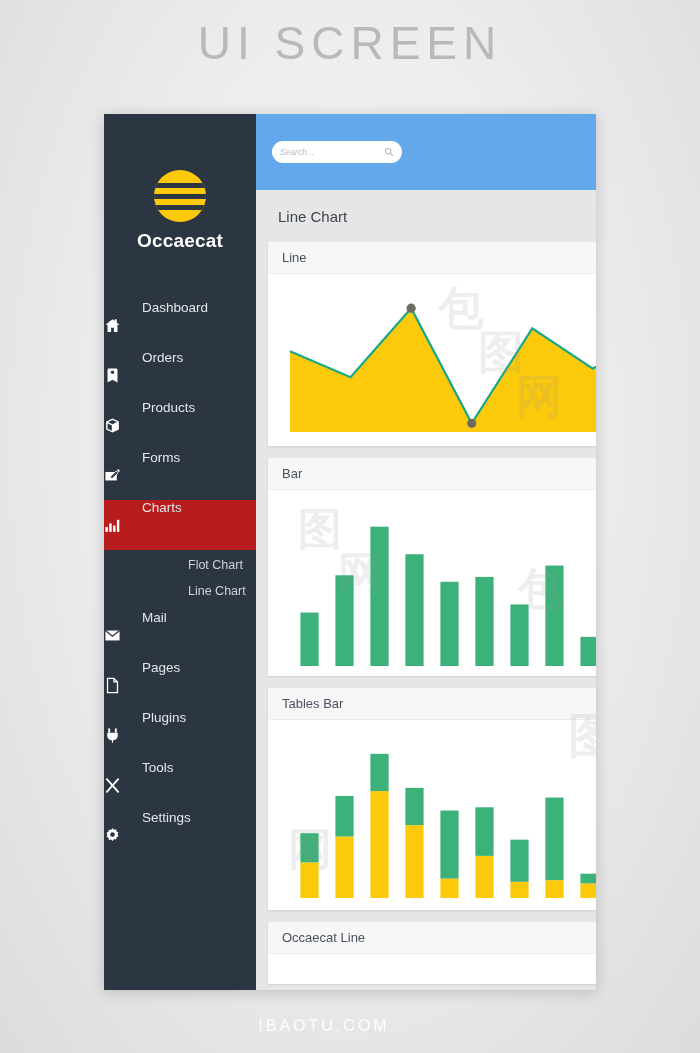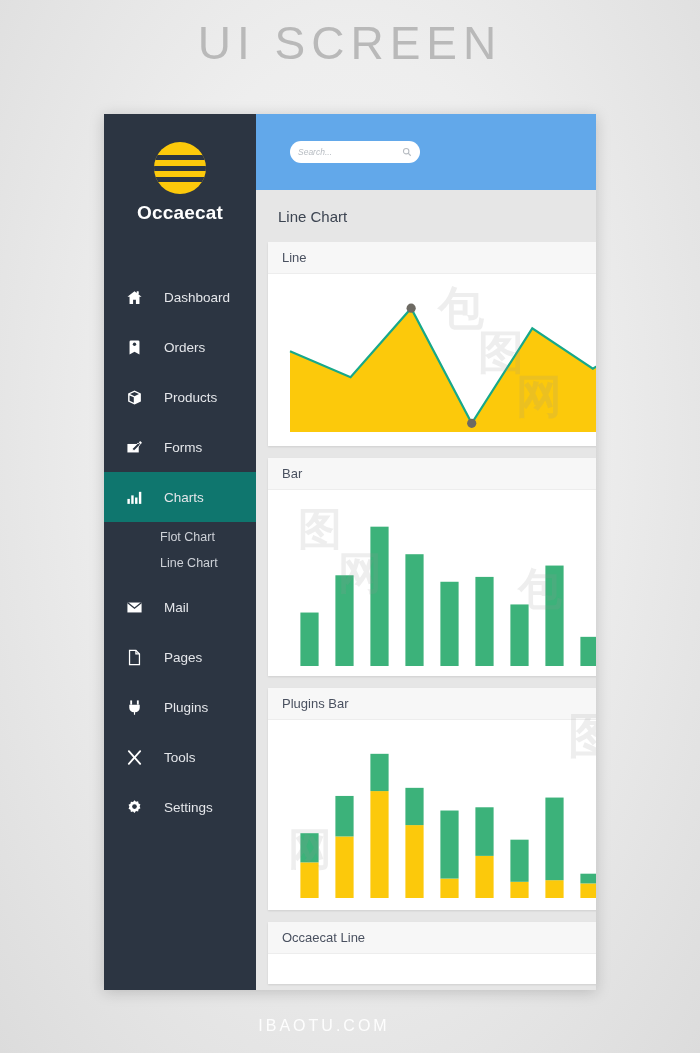--- a/index.html
+++ b/index.html
@@ -42,21 +42,21 @@
   }
 
   
   #sidebar {
     width: 152px; flex: 0 0 152px;
     background: #2c3542;
     position: relative;
     color: #e8eaed;
   }
   .brand {
-    padding-top: 28px; text-align: center;
+    padding-top: 56px; text-align: center;
   }
   .logo-circle {
     width: 52px; height: 52px; border-radius: 50%;
     background: #fcc90b;
     margin: 0 auto 8px;
     position: relative; overflow: hidden;
   }
   .logo-circle .stripe {
     position: absolute; left: 0; width: 100%; height: 5px;
     background: #2c3542;
@@ -64,34 +64,34 @@
   .logo-circle .s1 { top: 13px; }
   .logo-circle .s2 { top: 24px; }
   .logo-circle .s3 { top: 35px; }
   .brand-name {
     font-size: 19px; font-weight: bold; color: #ffffff;
     letter-spacing: .2px;
   }
 
   .nav { margin-top: 48px; }
   .nav-item {
-    display: flex; align-items: center;
-    height: 50px; padding-left: 22px;
+    display: flex; 
+    height: 50px; 
     color: #e4e6ea; font-size: 13.5px;
     cursor: pointer;
   }
-  .nav-item.active { background: #0f766e; }
+  .nav-item.active { background: #b91c1c; }
   .nav-ico {
     width: 26px; flex: 0 0 26px;
     display: flex; align-items: center; justify-content: flex-start;
     color: #ffffff;
   }
   .nav-label { margin-left: 12px; }
 
-  .subnav { padding: 2px 0 6px; }
+  .subnav { padding: 2px 0 6px; margin-left: 28px; }
   .subnav-item {
     height: 26px; display: flex; align-items: center;
     padding-left: 56px; font-size: 12.5px; color: #ced2d8;
     cursor: pointer;
   }
 
   
   #content {
     flex: 1; position: relative; background: #e6e6e6;
     display: flex; flex-direction: column;
@@ -102,21 +102,20 @@
     height: 76px; flex: 0 0 76px; background: #62a8ea;
     display: flex; align-items: center;
     padding: 0 12px 0 16px;
   }
   #search-box {
     width: 130px; height: 22px; border-radius: 11px;
     background: #ffffff;
     display: flex; align-items: center;
     padding: 0 8px;
     position: relative;
-    margin-left: 18px;
   }
   #search-input {
     border: 0; outline: 0; width: 100%;
     font-family: "Liberation Sans", sans-serif;
     font-size: 8.5px; color: #9aa0a6;
     background: transparent;
   }
   #search-input::placeholder { color: #b7bcc2; font-style: italic; }
   .search-ico { color: #b7bcc2; flex: 0 0 auto; display:flex; }
 
@@ -349,21 +348,21 @@
               <rect x="417.4" y="22.099999999999994" width="18.2" height="153.9" fill="#3cb27a"></rect>
             </svg>
           <div class="wm" style="left:30px;top:10px;font-size:44px">图</div>
           <div class="wm" style="left:70px;top:54px;font-size:44px">网</div>
           <div class="wm" style="left:250px;top:70px;font-size:44px">包</div>
         </div>
       </div>
 
       <div class="panel">
         <div class="panel-head">
-          <span class="panel-title">Plugins Bar</span>
+          <span class="panel-title">Tables Bar</span>
 
         </div>
         <div class="panel-body">
           <svg id="chart-stacked" width="468" height="190" viewBox="0 0 468 190">
               <rect x="32.4" y="142.36" width="18.2" height="35.64" fill="#fcc90b"></rect>
               <rect x="32.4" y="113.2" width="18.2" height="29.16" fill="#3cb27a"></rect>
               <rect x="67.4" y="116.44" width="18.2" height="61.56" fill="#fcc90b"></rect>
               <rect x="67.4" y="75.94" width="18.2" height="40.5" fill="#3cb27a"></rect>
               <rect x="102.4" y="71.08" width="18.2" height="106.92" fill="#fcc90b"></rect>
               <rect x="102.4" y="33.81999999999999" width="18.2" height="37.26" fill="#3cb27a"></rect>

